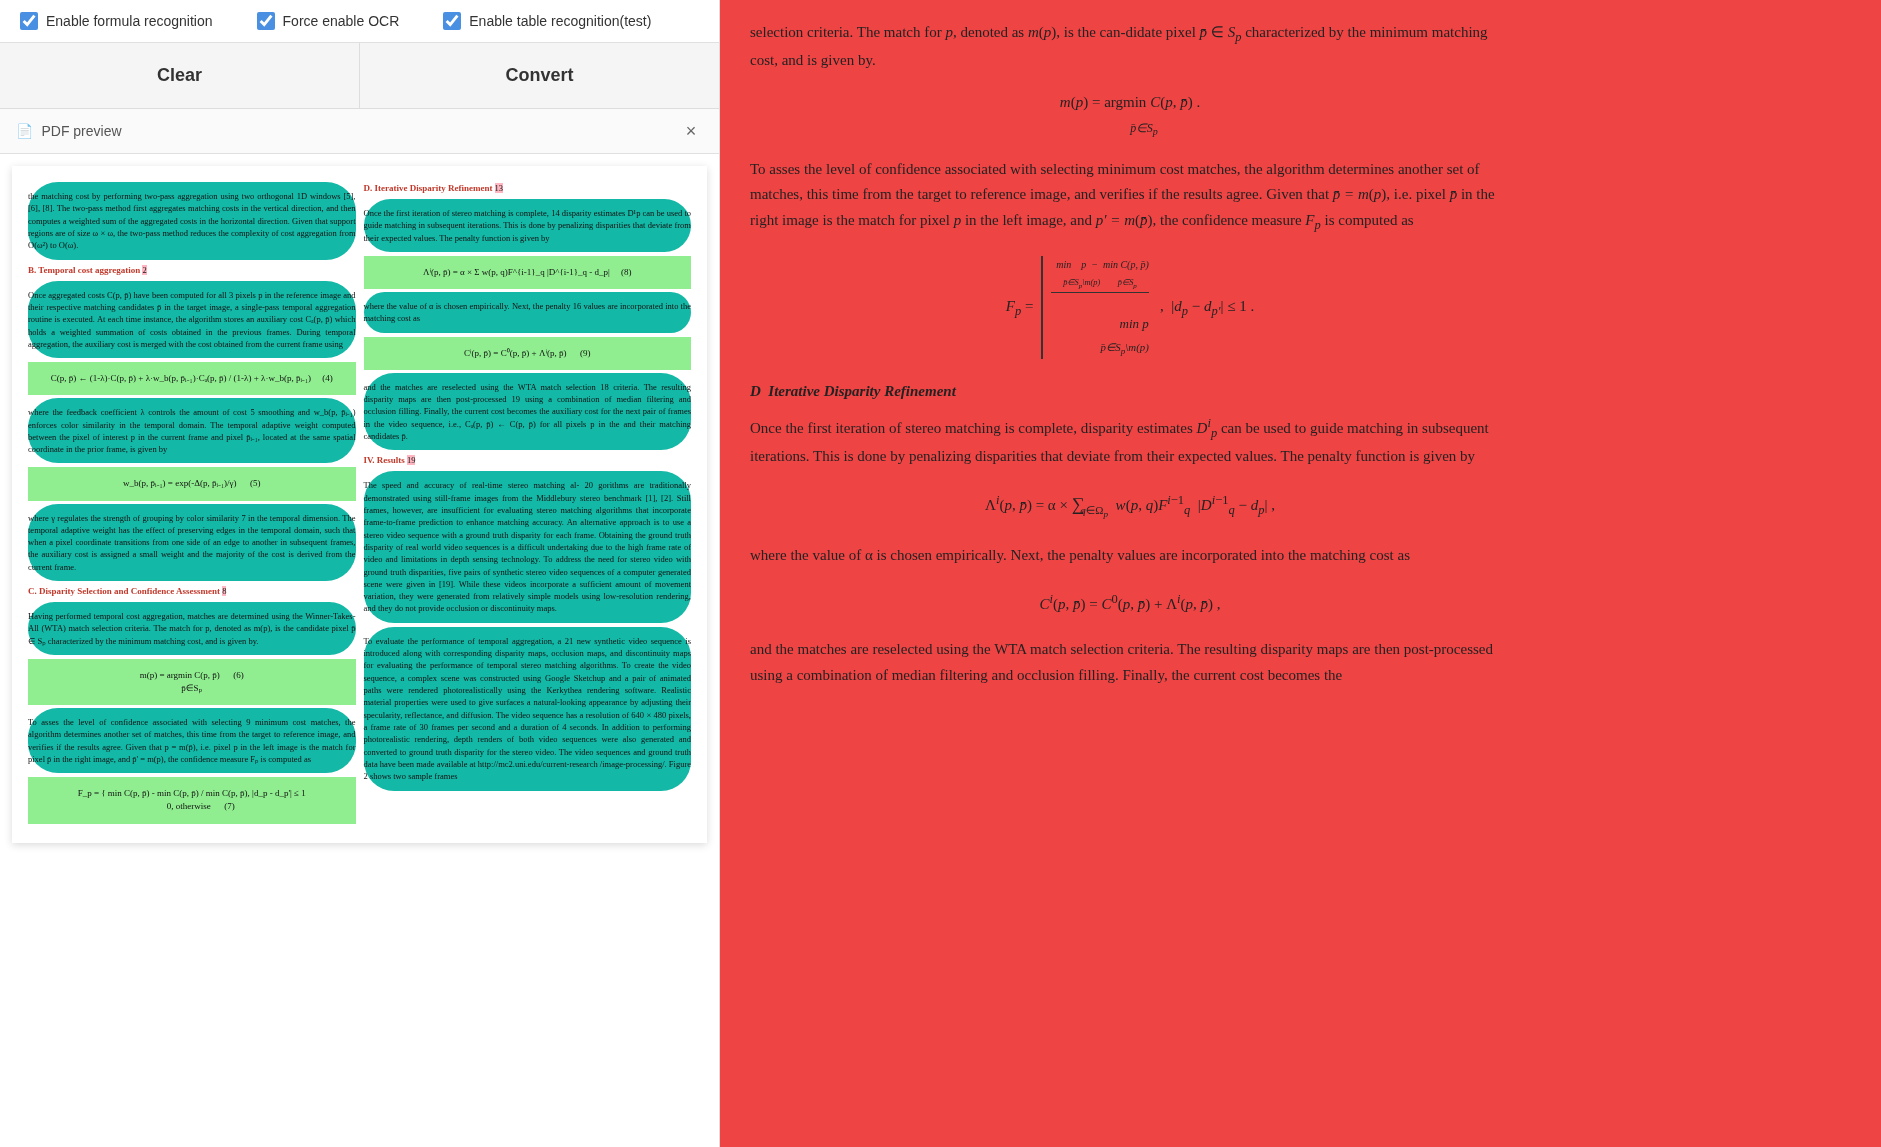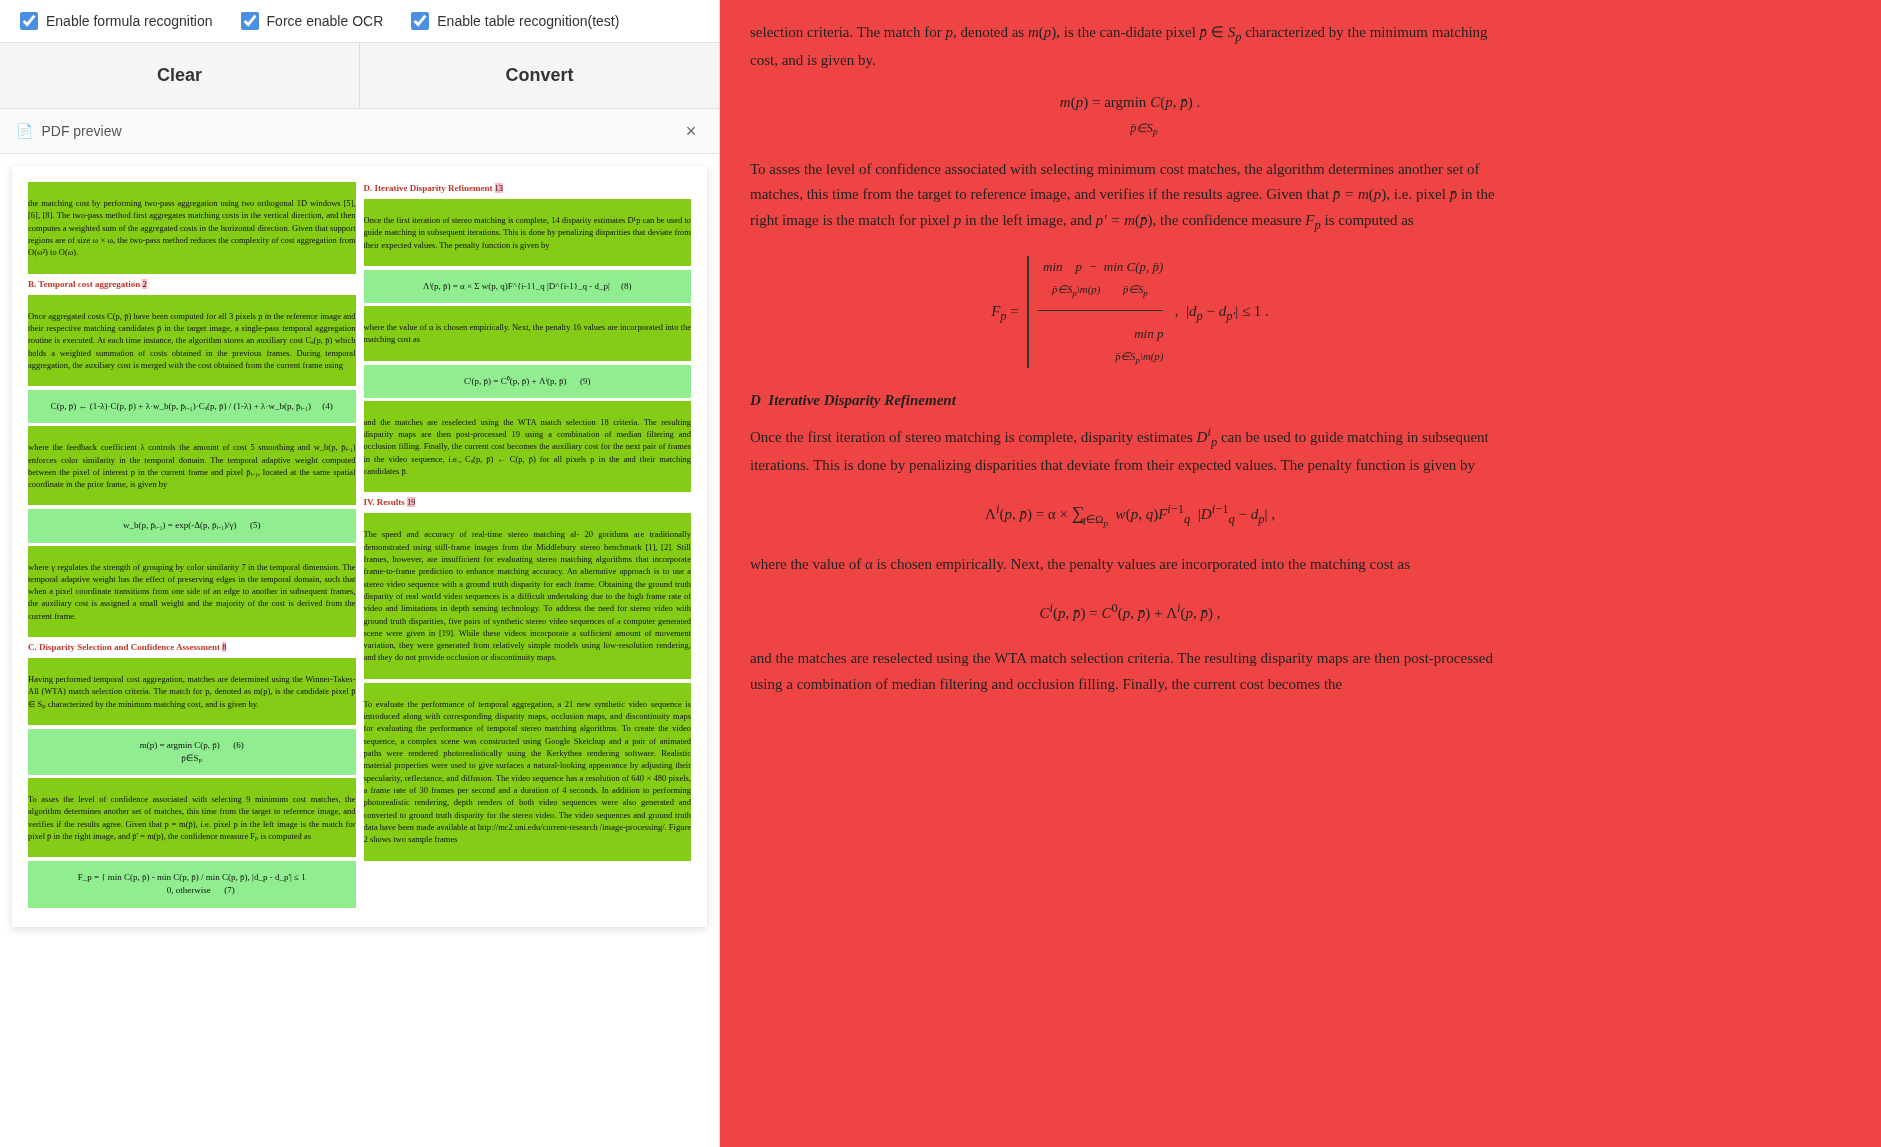--- a/index.html
+++ b/index.html
@@ -17,21 +17,21 @@
       background: #fff;
       border-right: 1px solid #ddd;
       display: flex;
       flex-direction: column;
       flex-shrink: 0;
     }
 
     .checkbox-bar {
       display: flex;
       align-items: center;
-      gap: 28px;
+      gap: 44px;
       padding: 12px 20px;
       border-bottom: 1px solid #e0e0e0;
       background: #fff;
     }
 
     .checkbox-item {
       display: flex;
       align-items: center;
       gap: 8px;
       font-size: 14px;
@@ -146,22 +146,23 @@
 
     .formula-box {
       background: #90ee90;
       text-align: center;
       padding: 10px 4px;
       margin: 3px 0;
       font-size: 9px;
     }
 
     .pink-box {
-      background: #84cc16;
-      padding: 15px 0;
+      background: #14b8a6;
+      padding: 8px 0;
+      border-radius: 30px;
     }
 
     
     .right-panel {
       flex: 1;
       background: #ef4444;
       overflow-y: auto;
       padding: 20px 40px 20px 30px;
       font-family: 'Georgia', 'Times New Roman', serif;
     }
@@ -289,21 +290,21 @@
       <small style="font-style:italic;font-size:12px;margin-left:28px;">p̄∈S<sub>p</sub></small>
     </div>
 
     <p style="margin-top:16px;">
       To asses the level of confidence associated with selecting minimum cost matches, the algorithm determines another set of matches, this time from the target to reference image, and verifies if the results agree. Given that <em>p̄ = m</em>(<em>p</em>), i.e. pixel <em>p̄</em> in the right image is the match for pixel <em>p</em> in the left image, and <em>p′ = m</em>(<em>p̄</em>), the confidence measure <em>F</em><sub><em>p</em></sub> is computed as
     </p>
 
     <div class="math-block" style="margin: 20px 0;">
       <em>F</em><sub><em>p</em></sub> = 
       <span style="display:inline-block; vertical-align:middle; border-left:2px solid #333; padding-left:8px; margin-left:4px;">
-        <span style="display:block; font-style:italic; font-size:13px; border-bottom:1px solid #333; padding-bottom:8px; margin-bottom:10px;">
+        <span style="display:block; font-style:italic; font-size:10px; border-bottom:1px solid #333; padding-bottom:0; margin-bottom:18px;">
           &nbsp;&nbsp;min&nbsp;&nbsp;&nbsp;&nbsp;<em>p</em> &nbsp;−&nbsp; min&nbsp;<em>C</em>(<em>p</em>, <em>p̄</em>)<br>
           <small>p̄∈S<sub>p</sub>\m(p)</small>&nbsp;&nbsp;&nbsp;&nbsp;&nbsp;&nbsp;&nbsp;<small>p̄∈S<sub>p</sub></small>
         </span>
         <span style="display:block; font-style:italic; font-size:13px; padding-top:2px; text-align:right;">
           min&nbsp;<em>p</em><br><small>p̄∈S<sub>p</sub>\m(p)</small>
         </span>
       </span>
       &nbsp;&nbsp;,&nbsp;&nbsp;|<em>d</em><sub><em>p</em></sub> − <em>d</em><sub><em>p′</em></sub>| ≤ 1 .
     </div>
 

